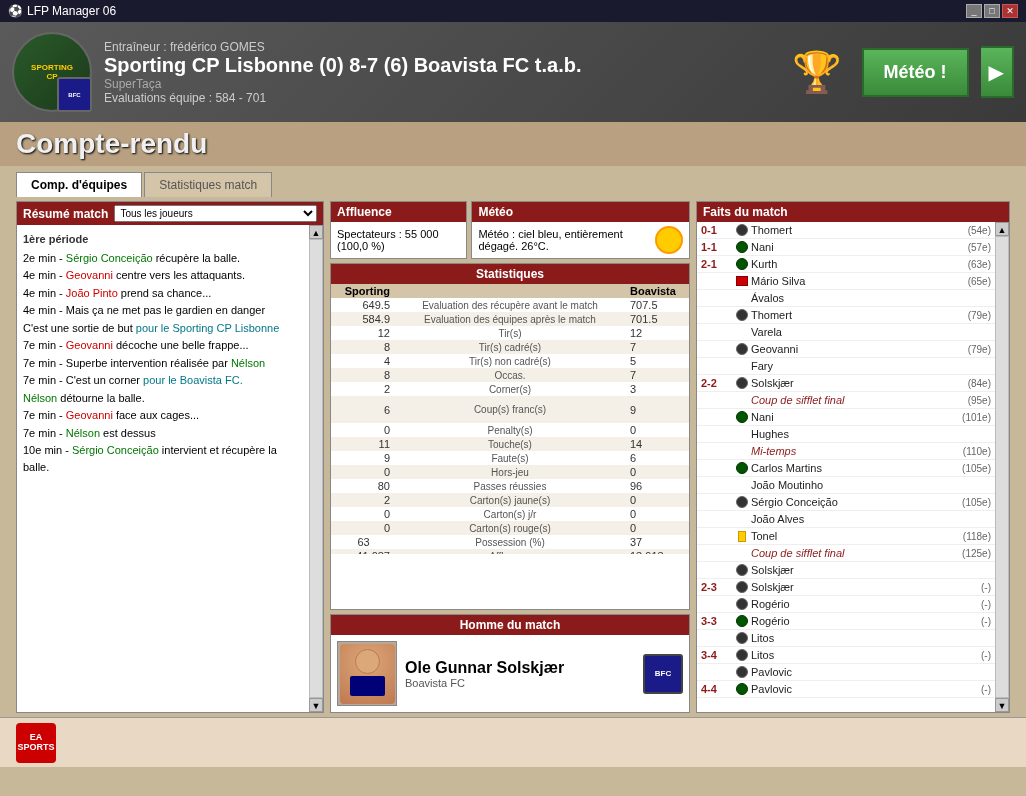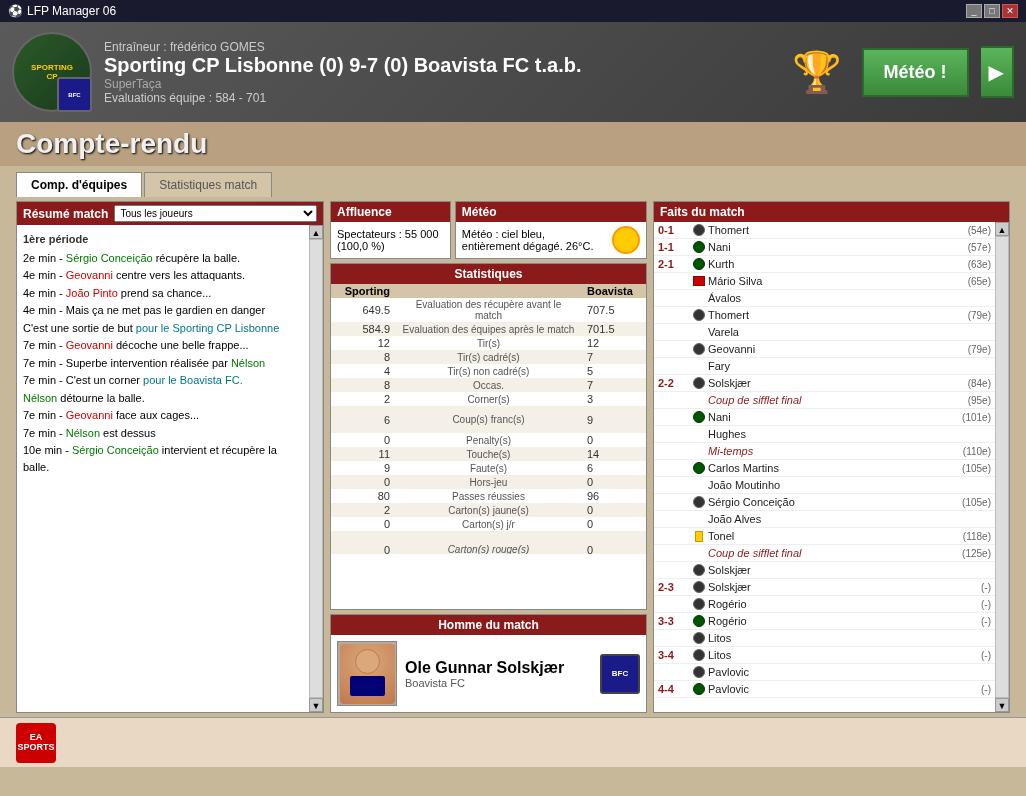--- a/index.html
+++ b/index.html
@@ -44,21 +44,21 @@
 
   <div style="width:80px;height:80px;position:relative;">
     <div style="width:80px;height:80px;background:linear-gradient(135deg,#2a5a2a,#1a3a1a);border:2px solid #666;border-radius:50%;display:flex;align-items:center;justify-content:center;overflow:hidden;">
       <div style="text-align:center;color:#ffcc00;font-size:8px;font-weight:bold;">SPORTING<br>CP</div>
     </div>
     <div style="position:absolute;bottom:0;right:0;width:35px;height:35px;background:#1a1a88;border:2px solid #666;border-radius:3px;display:flex;align-items:center;justify-content:center;color:white;font-size:6px;font-weight:bold;">BFC</div>
   </div>
 
   <div style="flex:1;">
     <div style="color:#ccc;font-size:12px;">Entraîneur : frédérico GOMES</div>
-    <div style="color:white;font-size:20px;font-weight:bold;">Sporting CP Lisbonne (0) 9-7 (0) Boavista FC t.a.b.</div>
+    <div style="color:white;font-size:20px;font-weight:bold;">Sporting CP Lisbonne (0) 8-7 (6) Boavista FC t.a.b.</div>
     <div style="color:#aaa;font-size:12px;">SuperTaça</div>
     <div style="color:#ccc;font-size:12px;">Evaluations équipe : 584 - 701</div>
   </div>
 
   <div style="width:65px;height:65px;display:flex;align-items:center;justify-content:center;">
     <div style="font-size:40px;">🏆</div>
   </div>
 
   <button style="background:linear-gradient(to bottom,#5ab55a,#3a8a3a);color:white;padding:12px 20px;font-size:18px;font-weight:bold;border:2px solid #2a6a2a;cursor:pointer;display:flex;align-items:center;gap:6px;">Météo !</button>
   <span style="color:white;font-size:20px;background:linear-gradient(to bottom,#5ab55a,#3a8a3a);padding:12px 8px;border:2px solid #2a6a2a;border-left:none;">▶</span>
@@ -105,21 +105,21 @@
         <div style="margin:1px 0;">10e min - <span style="color:#007700;cursor:pointer;">Sérgio Conceição</span> intervient et récupère la balle.</div>
       </div>
       <div style="display:flex;flex-direction:column;width:14px;">
         <div style="width:14px;height:14px;background:#ccc;border:1px solid #999;text-align:center;cursor:pointer;font-size:9px;line-height:14px;">▲</div>
         <div style="flex:1;background:#ddd;border:1px solid #bbb;"></div>
         <div style="width:14px;height:14px;background:#ccc;border:1px solid #999;text-align:center;cursor:pointer;font-size:9px;line-height:14px;">▼</div>
       </div>
     </div>
   </div>
 
-  <div style="width:317px;display:flex;flex-direction:column;gap:4px;">
+  <div style="width:360px;display:flex;flex-direction:column;gap:4px;">
 
     <div style="display:flex;gap:4px;">
 
       <div style="flex:1;background:white;border:1px solid #888;">
         <div style="background:#8b1a1a;color:white;padding:3px 6px;font-weight:bold;font-size:12px;">Affluence</div>
         <div style="padding:6px;font-size:11px;">Spectateurs : 55 000 (100,0 %)</div>
       </div>
 
       <div style="flex:1.6;background:white;border:1px solid #888;">
         <div style="background:#8b1a1a;color:white;padding:3px 6px;font-weight:bold;font-size:12px;">Météo</div>
@@ -212,25 +212,25 @@
     <td style="text-align:center;padding:1px 6px;color:#555;font-size:10px;">Carton(s) jaune(s)</td>
     <td style="text-align:left;padding:1px 6px;color:#333;">0</td>
   </tr>
               <tr style="background: white;">
     <td style="text-align:right;padding:1px 6px;color:#333;">0</td>
     <td style="text-align:center;padding:1px 6px;color:#555;font-size:10px;">Carton(s) j/r</td>
     <td style="text-align:left;padding:1px 6px;color:#333;">0</td>
   </tr>
               <tr style="background: rgb(244, 240, 232);">
     <td style="text-align:right;padding:1px 6px;color:#333;">0</td>
-    <td style="text-align:center;padding:13px 6px;color:#555;font-size:10px;font-style:italic;">Carton(s) rouge(s)</td>
+    <td style="text-align:center;padding:1px 6px;color:#555;font-size:10px;">Carton(s) rouge(s)</td>
     <td style="text-align:left;padding:1px 6px;color:#333;">0</td>
   </tr>
               <tr style="background: white;">
-    <td style="text-align:left;padding:1px 6px;color:#333;margin-left:33px;">63</td>
+    <td style="text-align:center;padding:1px 6px;color:#333;margin-left:33px;">63</td>
     <td style="text-align:center;padding:1px 6px;color:#555;font-size:10px;">Possession (%)</td>
     <td style="text-align:left;padding:1px 6px;color:#333;">37</td>
   </tr>
               <tr style="background: rgb(244, 240, 232);">
     <td style="text-align:right;padding:1px 6px;color:#333;">41 087</td>
     <td style="text-align:center;padding:1px 6px;color:#555;font-size:10px;">Affluence</td>
     <td style="text-align:left;padding:1px 6px;color:#333;">13 913</td>
   </tr>
             </tbody>
         </table>

